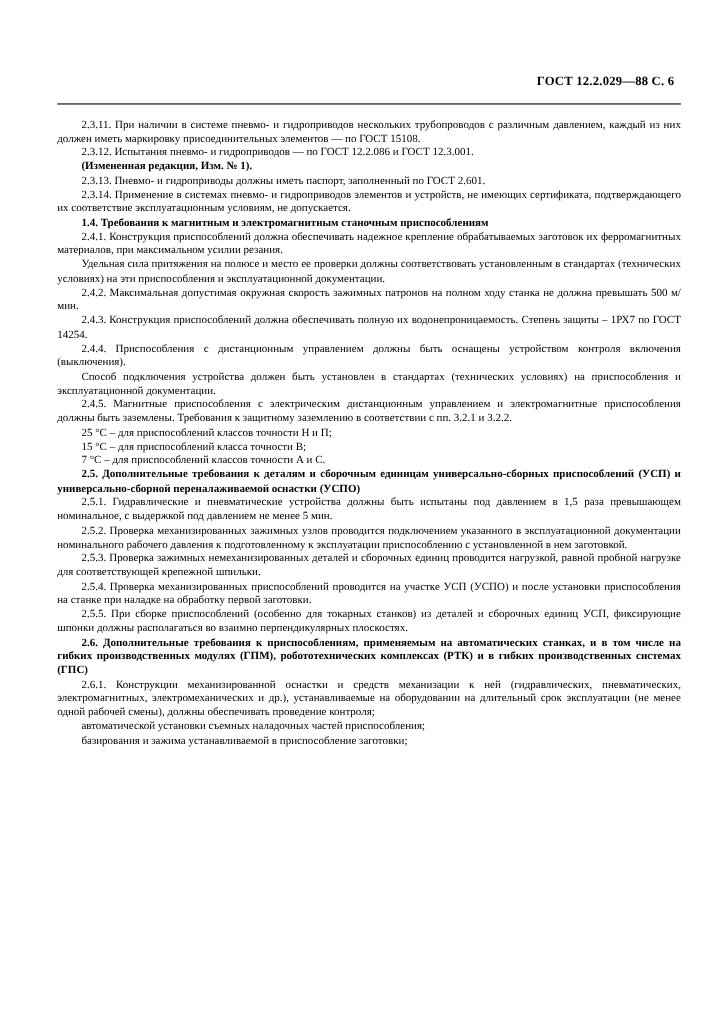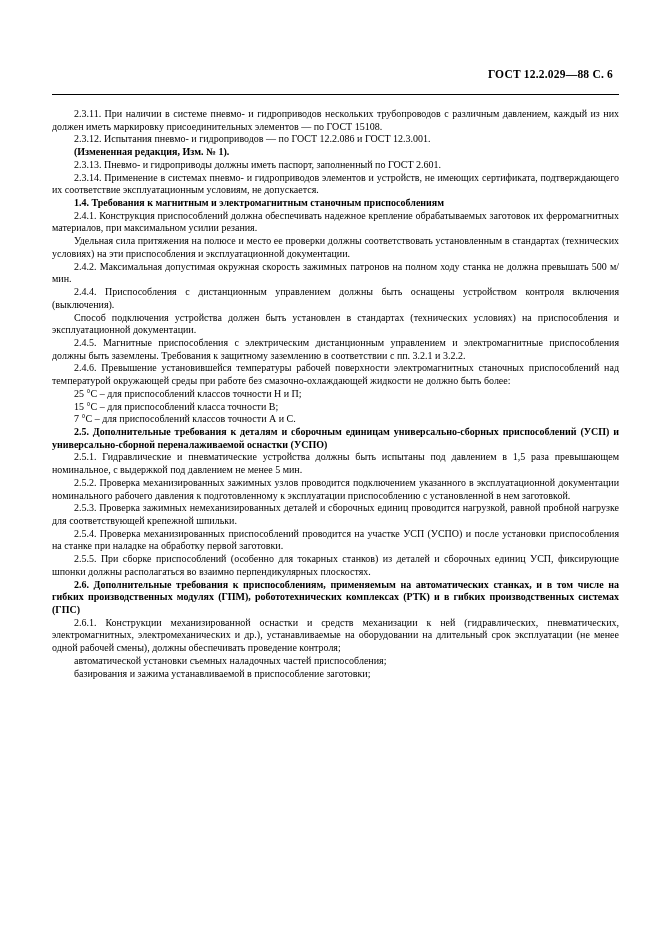--- a/index.html
+++ b/index.html
@@ -67,24 +67,24 @@
   <div class="body-text">
     <p>2.3.11. При наличии в системе пневмо- и гидроприводов нескольких трубопроводов с различным давлением, каждый из них должен иметь маркировку присоединительных элементов — по ГОСТ 15108.</p>
     <p>2.3.12. Испытания пневмо- и гидроприводов — по ГОСТ 12.2.086 и ГОСТ 12.3.001.</p>
     <p class="b">(Измененная редакция, Изм. № 1).</p>
     <p>2.3.13. Пневмо- и гидроприводы должны иметь паспорт, заполненный по ГОСТ 2.601.</p>
     <p>2.3.14. Применение в системах пневмо- и гидроприводов элементов и устройств, не имеющих сертификата, подтверждающего их соответствие эксплуатационным условиям, не допускается.</p>
     <p class="b">1.4. Требования к магнитным и электромагнитным станочным приспособлениям</p>
     <p>2.4.1. Конструкция приспособлений должна обеспечивать надежное крепление обрабатываемых заготовок их ферромагнитных материалов, при максимальном усилии резания.</p>
     <p>Удельная сила притяжения на полюсе и место ее проверки должны соответствовать установленным в стандартах (технических условиях) на эти приспособления и эксплуатационной документации.</p>
     <p>2.4.2. Максимальная допустимая окружная скорость зажимных патронов на полном ходу станка не должна превышать 500 м/мин.</p>
+    <p>2.4.3. Конструкция приспособлений должна обеспечивать полную их водонепроницаемость. Степень защиты – 1РХ7 по ГОСТ 14254.</p>
     <p>2.4.4. Приспособления с дистанционным управлением должны быть оснащены устройством контроля включения (выключения).</p>
     <p>Способ подключения устройства должен быть установлен в стандартах (технических условиях) на приспособления и эксплуатационной документации.</p>
     <p>2.4.5. Магнитные приспособления с электрическим дистанционным управлением и электромагнитные приспособления должны быть заземлены. Требования к защитному заземлению в соответствии с пп. 3.2.1 и 3.2.2.</p>
-    <p>2.4.6. Превышение установившейся температуры рабочей поверхности электромагнитных станочных приспособлений над температурой окружающей среды при работе без смазочно-охлаждающей жидкости не должно быть более:</p>
     <p>25 °С – для приспособлений классов точности Н и П;</p>
     <p>15 °С – для приспособлений класса точности В;</p>
     <p>7 °С – для приспособлений классов точности А и С.</p>
     <p class="b">2.5. Дополнительные требования к деталям и сборочным единицам универсально-сборных приспособлений (УСП) и универсально-сборной переналаживаемой оснастки (УСПО)</p>
     <p>2.5.1. Гидравлические и пневматические устройства должны быть испытаны под давлением в 1,5 раза превышающем номинальное, с выдержкой под давлением не менее 5 мин.</p>
     <p>2.5.2. Проверка механизированных зажимных узлов проводится подключением указанного в эксплуатационной документации номинального рабочего давления к подготовленному к эксплуатации приспособлению с установленной в нем заготовкой.</p>
     <p>2.5.3. Проверка зажимных немеханизированных деталей и сборочных единиц проводится нагрузкой, равной пробной нагрузке для соответствующей крепежной шпильки.</p>
     <p>2.5.4. Проверка механизированных приспособлений проводится на участке УСП (УСПО) и после установки приспособления на станке при наладке на обработку первой заготовки.</p>
     <p>2.5.5. При сборке приспособлений (особенно для токарных станков) из деталей и сборочных единиц УСП, фиксирующие шпонки должны располагаться во взаимно перпендикулярных плоскостях.</p>
     <p class="b sp-before">2.6. Дополнительные требования к приспособлениям, применяемым на автоматических станках, и в том числе на гибких производственных модулях (ГПМ), робототехнических комплексах (РТК) и в гибких производственных системах (ГПС)</p>

